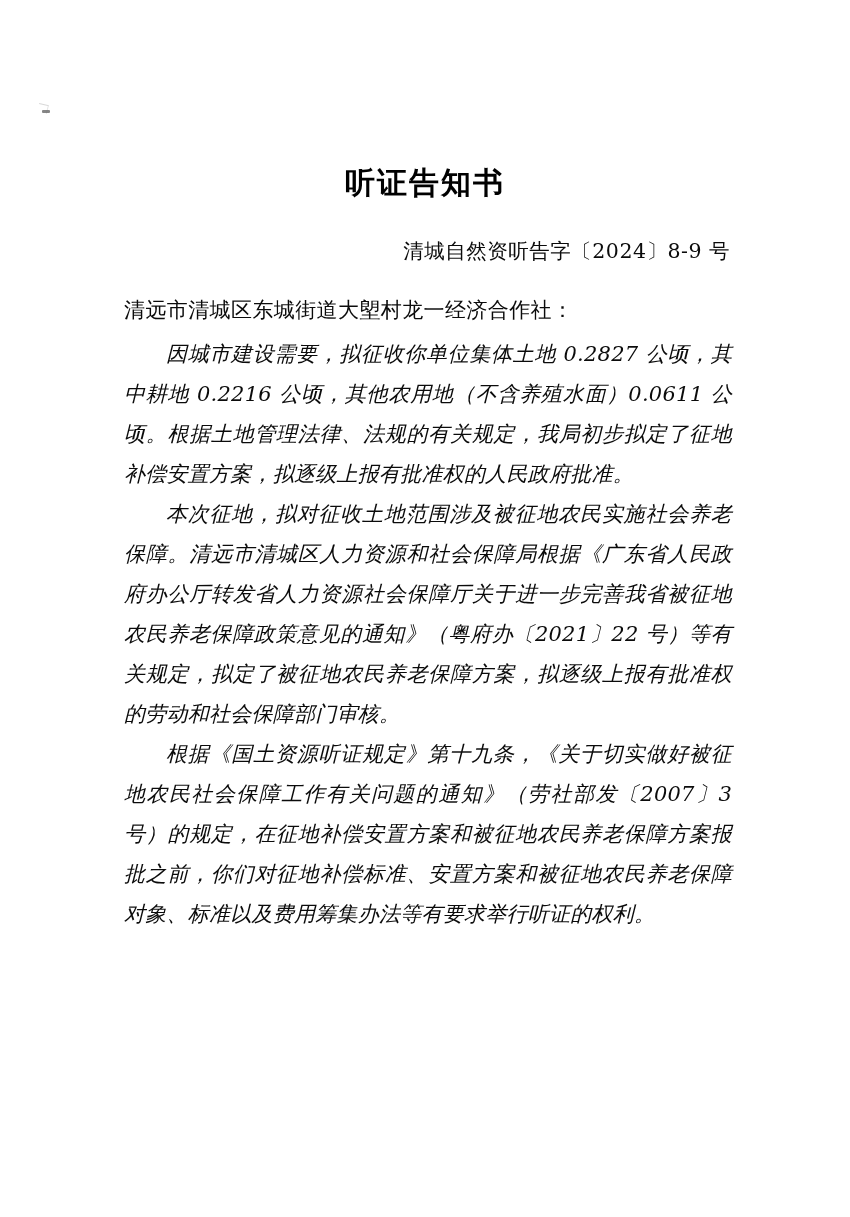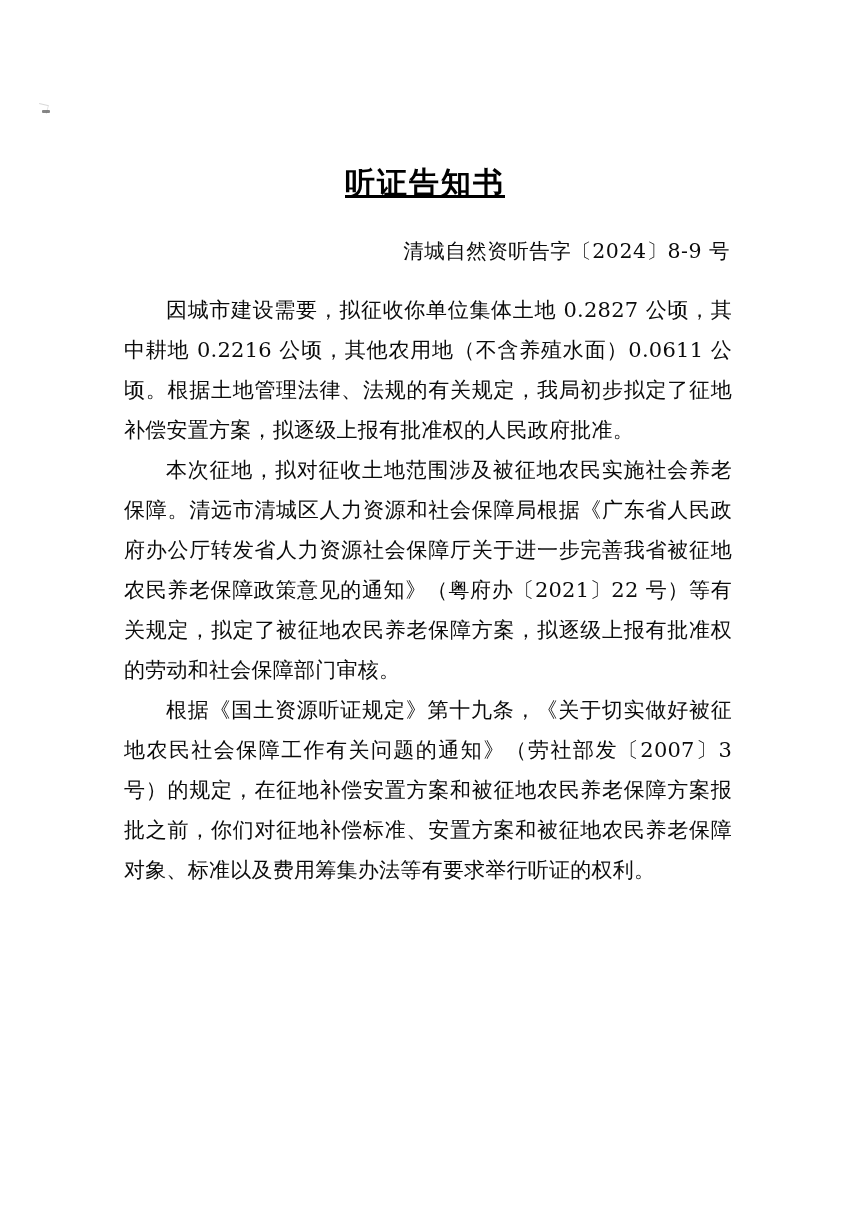--- a/index.html
+++ b/index.html
@@ -51,21 +51,20 @@
     left: 0;
     right: 0;
     top: 163px;
     text-align: center;
     font-family: "DejaVu Sans", "Liberation Sans", sans-serif;
     font-weight: 700;
     font-size: 30px;
     letter-spacing: 2px;
     line-height: 40px;
     color: #000000;
-    text-decoration: underline;
   }
 
   .doc-number {
     position: absolute;
     left: 124px;
     width: 606px;
     top: 236px;
     text-align: right;
     font-size: 20.5px;
     line-height: 30px;
@@ -90,39 +89,41 @@
 
   .para {
     font-size: 21px;
     line-height: 40px;
     letter-spacing: .25px;
     margin: 0;
     text-align: justify;
     text-align-last: left;
     text-justify: inter-character;
     color: #0b0b0b;
+    font-style: italic;
   }
   .para.indent {
     text-indent: 2em;
   }
 </style>
 </head>
 <body>
 
 <div class="page">
 
   <div class="scan-speck-hair"></div>
   <div class="scan-speck"></div>
 
   <div class="doc-title">听证告知书</div>
 
   <div class="doc-number">清城自然资听告字〔2024〕8-9 号</div>
 
   <div class="body-block">
 
+    <p class="addressee">清远市清城区东城街道大塱村龙一经济合作社：</p>
 
     <p class="para indent">因城市建设需要，拟征收你单位集体土地 0.2827 公顷，其中耕地 0.2216 公顷，其他农用地（不含养殖水面）0.0611 公顷。根据土地管理法律、法规的有关规定，我局初步拟定了征地补偿安置方案，拟逐级上报有批准权的人民政府批准。</p>
 
     <p class="para indent">本次征地，拟对征收土地范围涉及被征地农民实施社会养老保障。清远市清城区人力资源和社会保障局根据《广东省人民政府办公厅转发省人力资源社会保障厅关于进一步完善我省被征地农民养老保障政策意见的通知》（粤府办〔2021〕22 号）等有关规定，拟定了被征地农民养老保障方案，拟逐级上报有批准权的劳动和社会保障部门审核。</p>
 
     <p class="para indent">根据《国土资源听证规定》第十九条，《关于切实做好被征地农民社会保障工作有关问题的通知》（劳社部发〔2007〕3 号）的规定，在征地补偿安置方案和被征地农民养老保障方案报批之前，你们对征地补偿标准、安置方案和被征地农民养老保障对象、标准以及费用筹集办法等有要求举行听证的权利。</p>
 
 
   </div>
 

